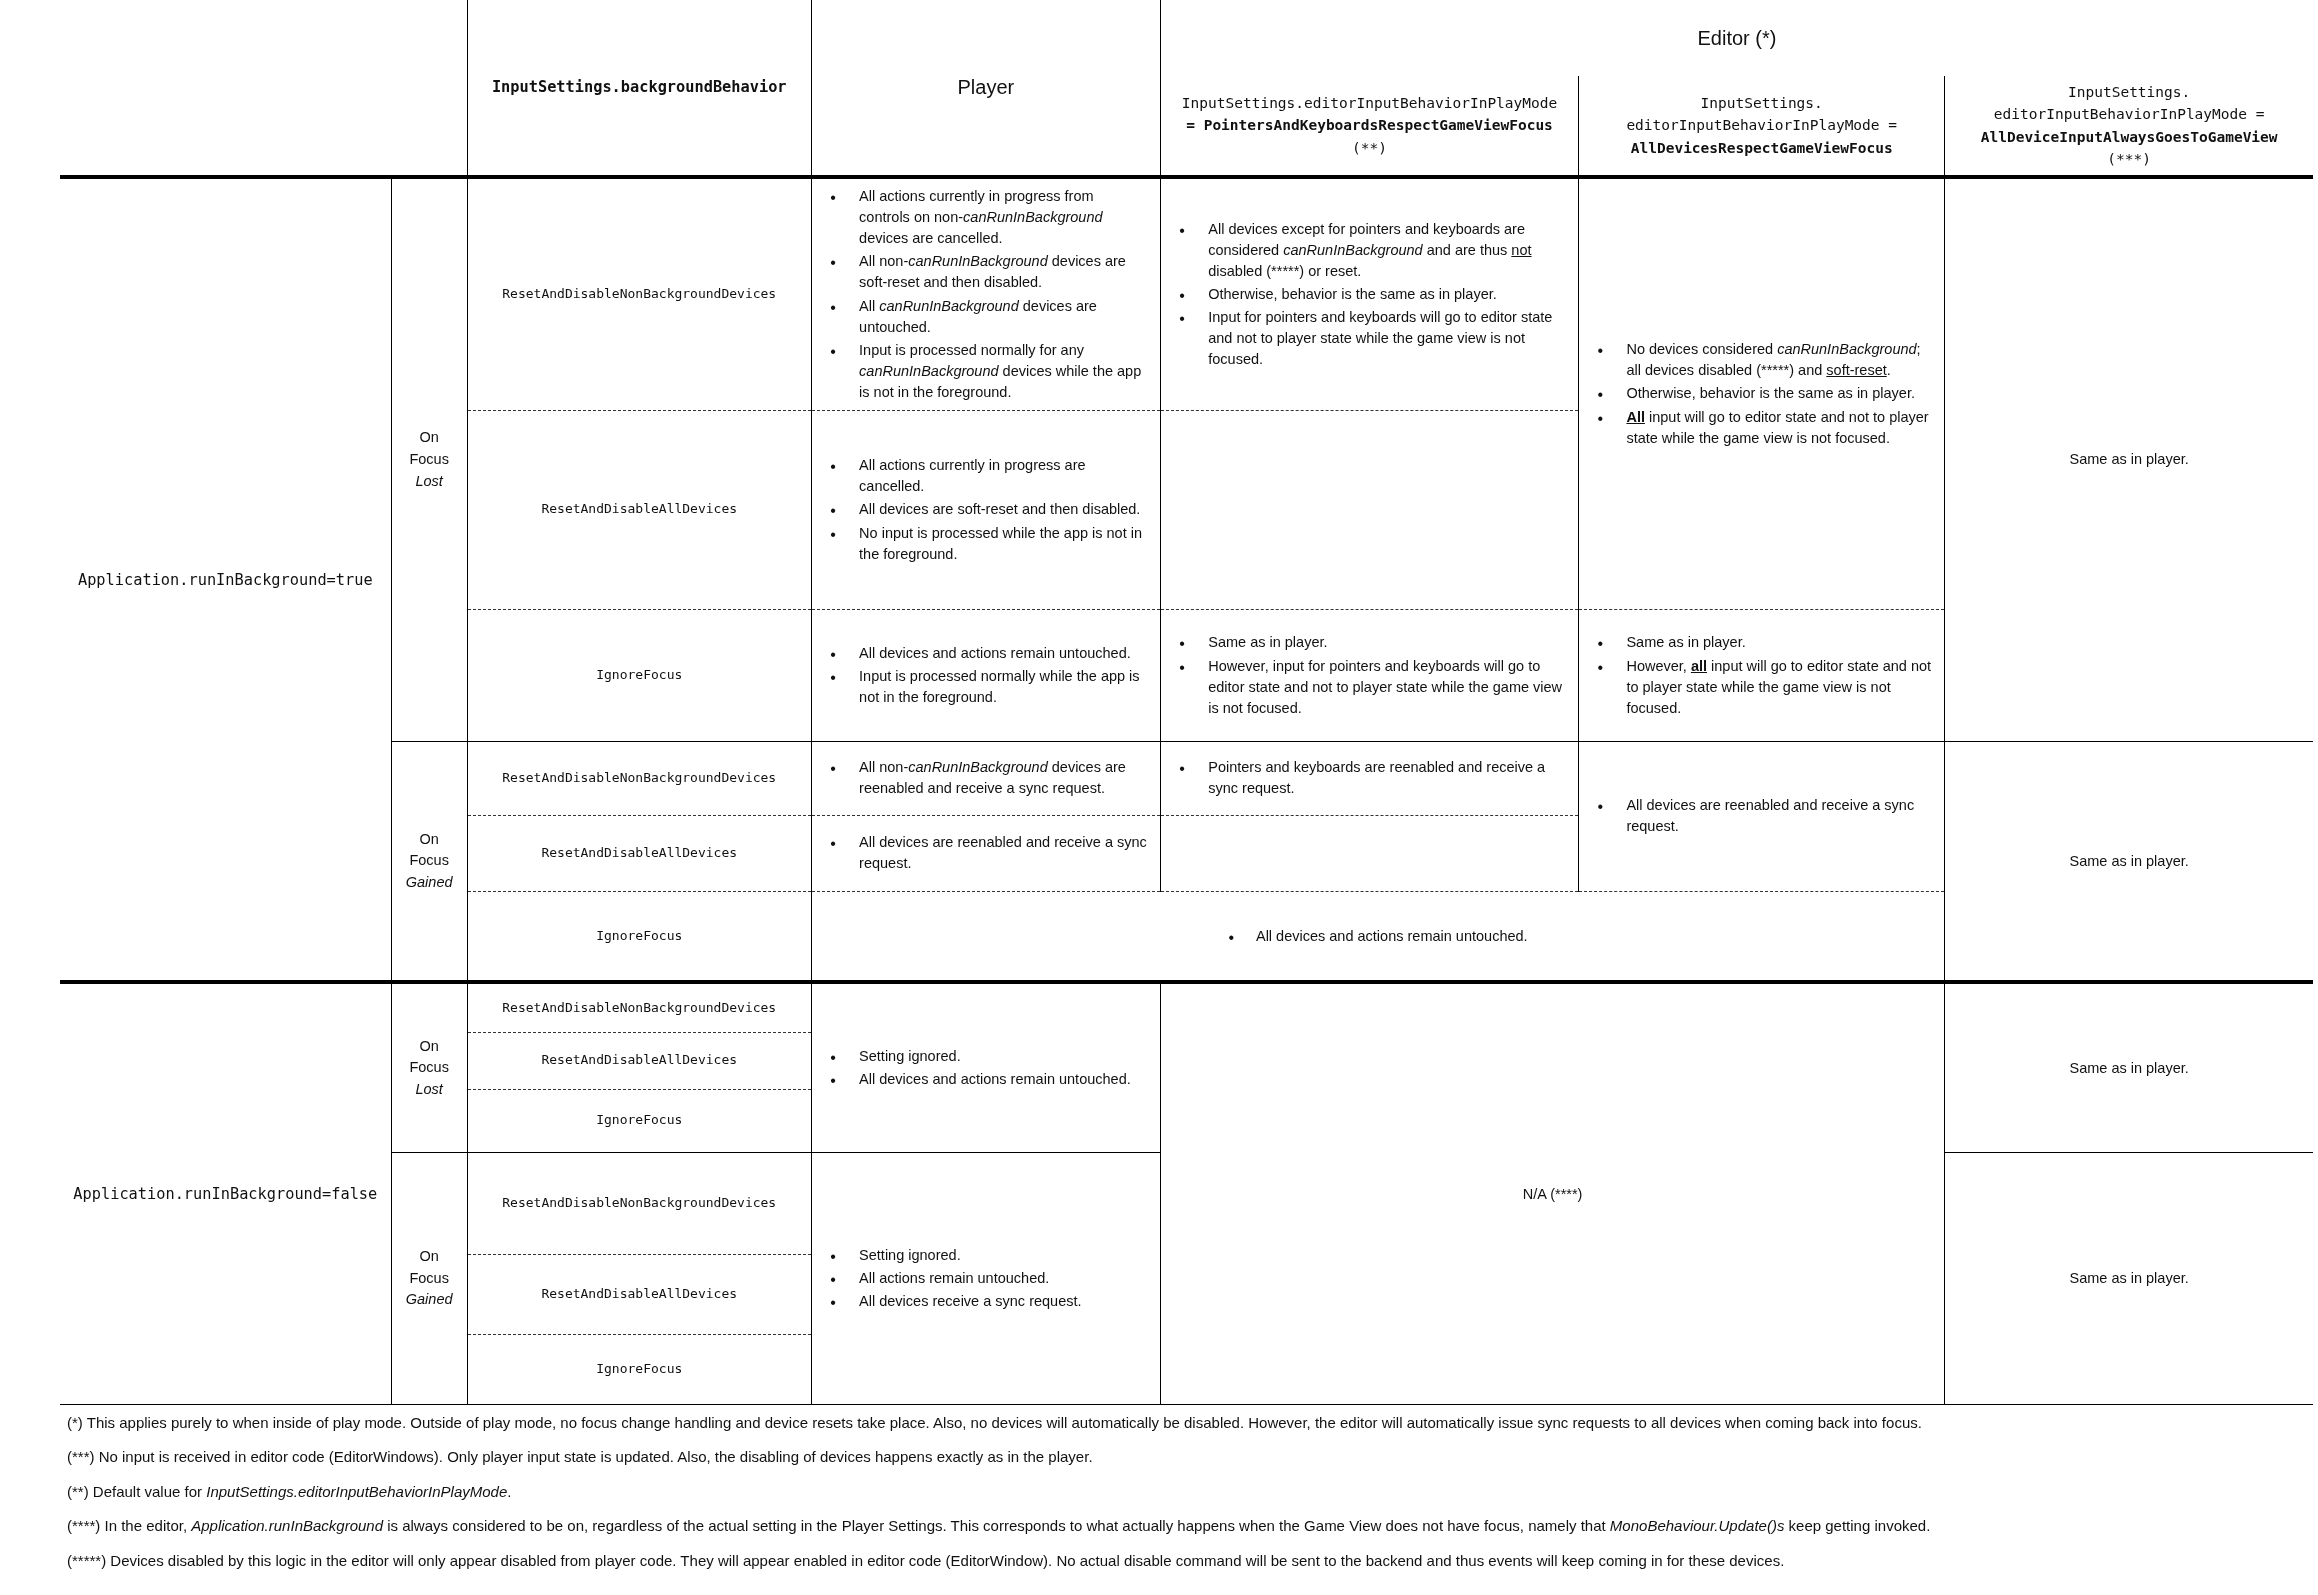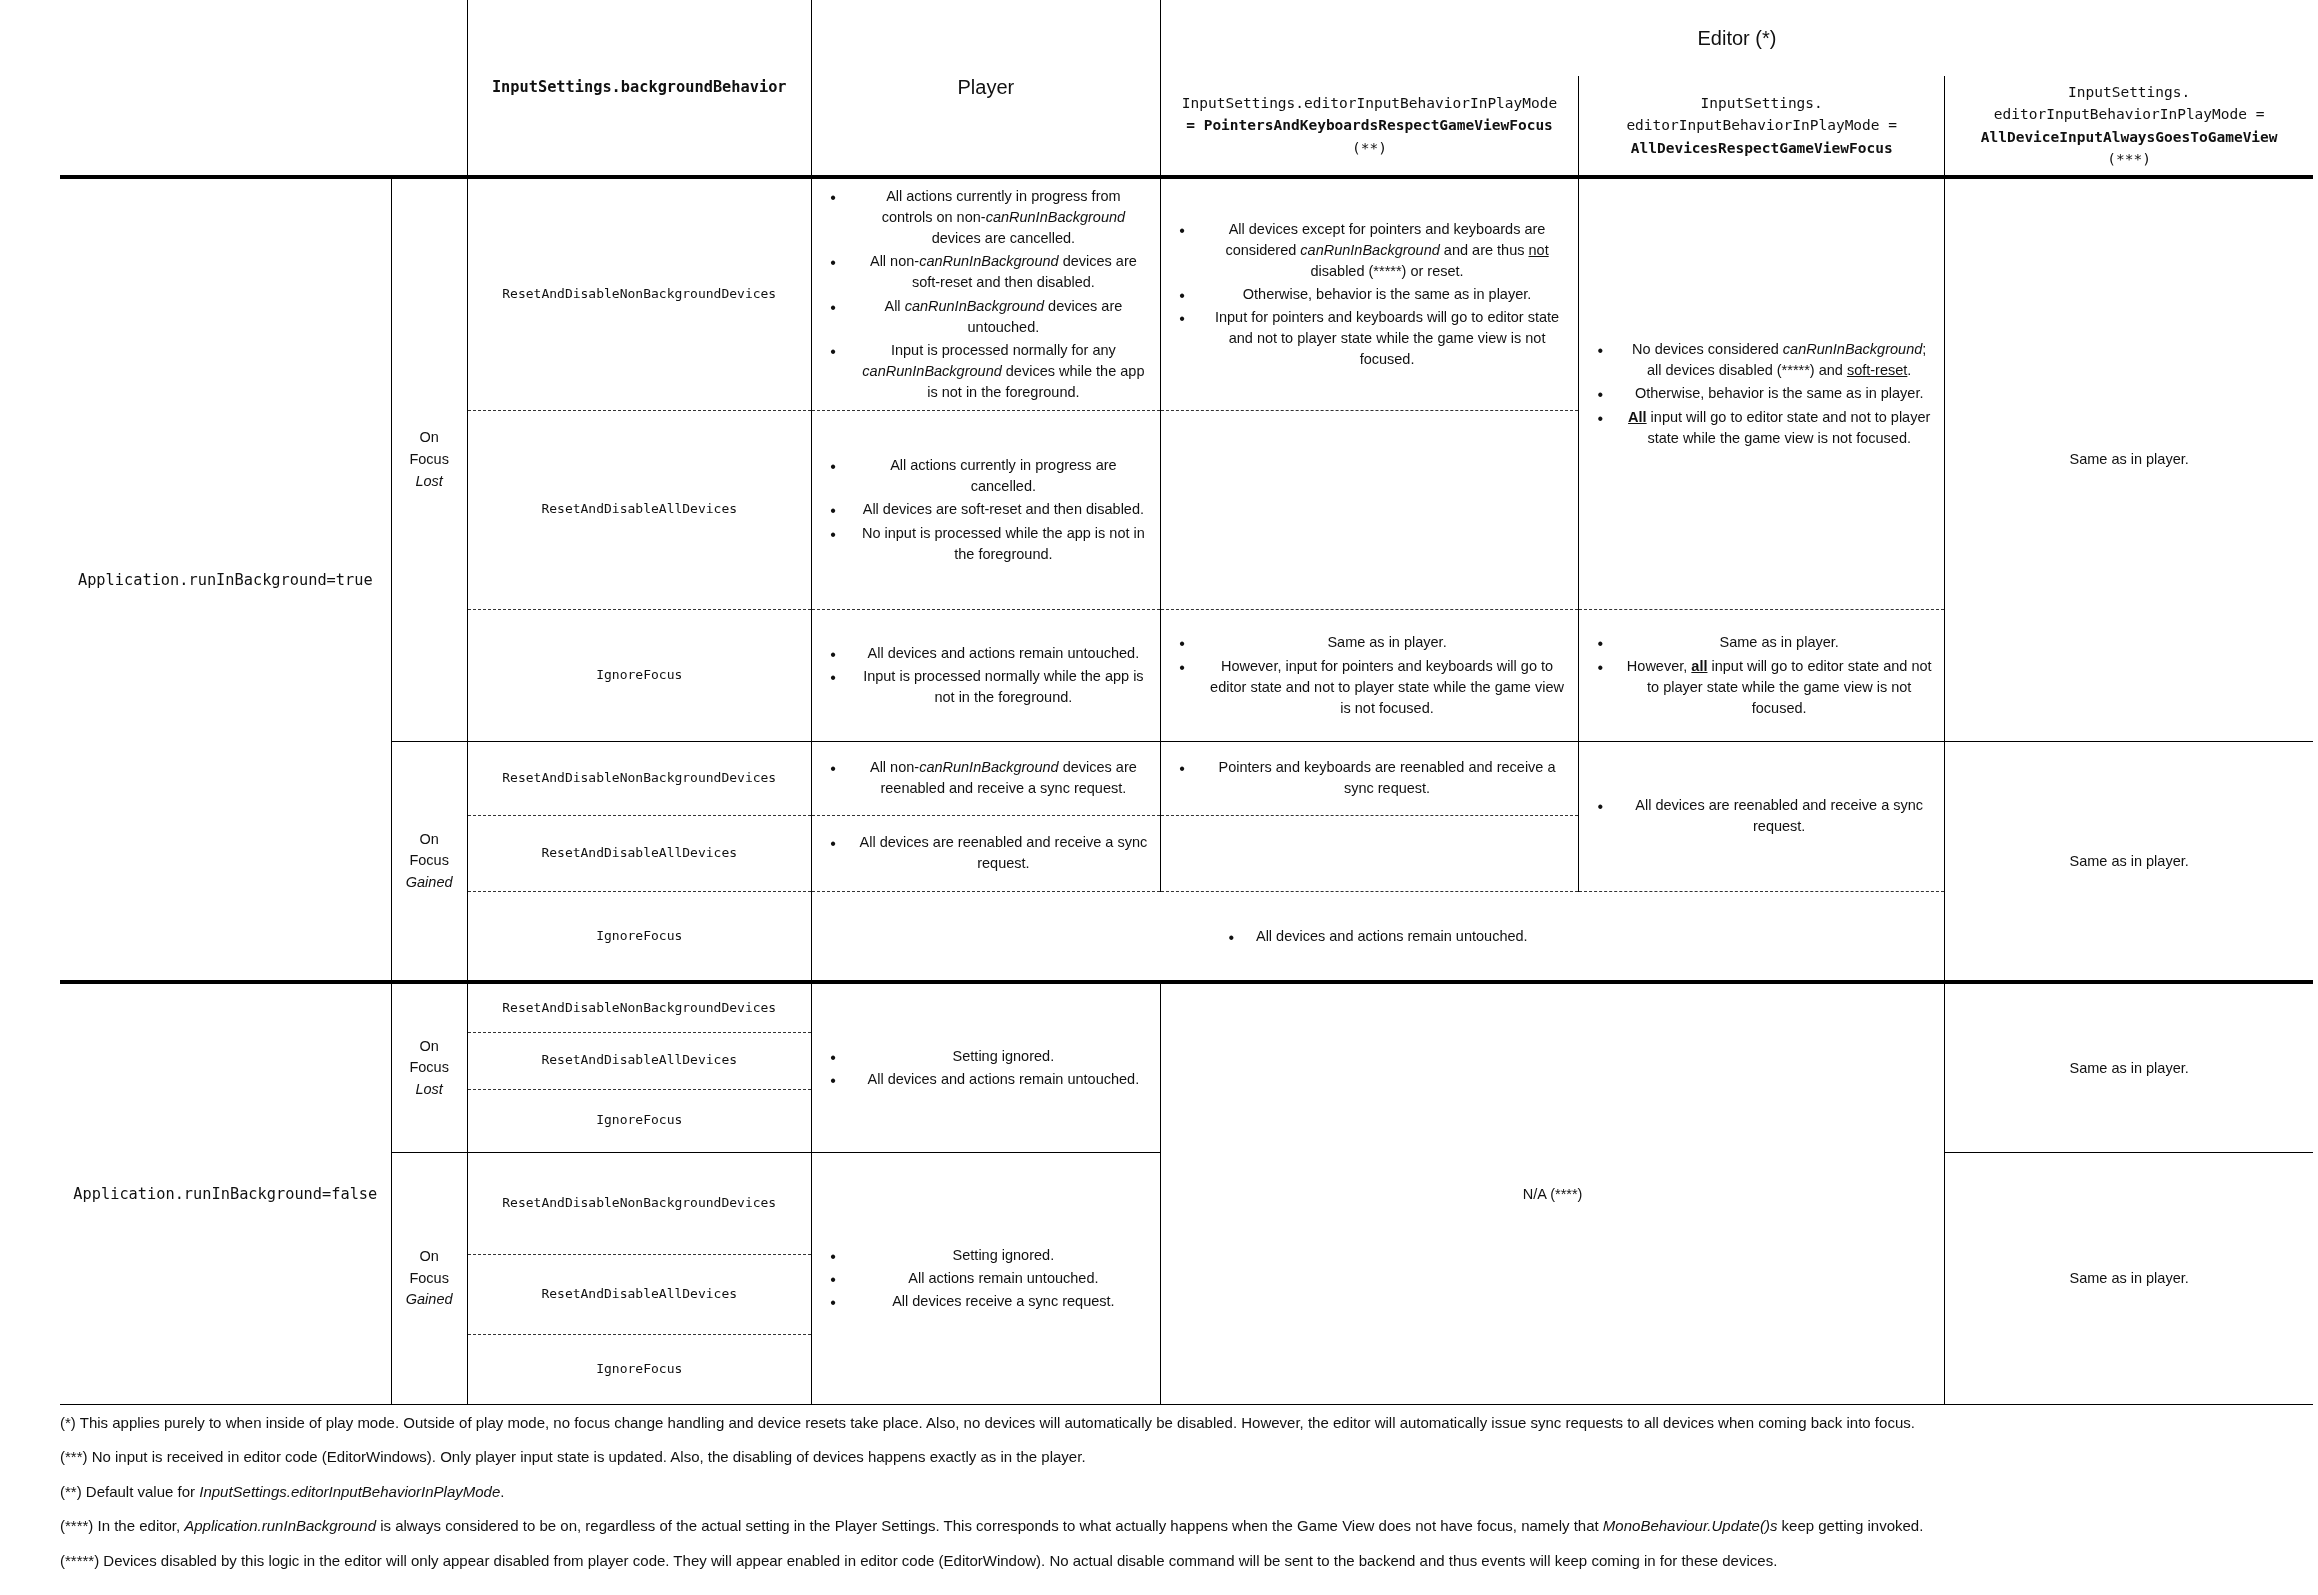--- a/index.html
+++ b/index.html
@@ -19,36 +19,36 @@
 
   .c{text-align:center;}
   .mono{font-family:"DejaVu Sans Mono","Liberation Mono",monospace;font-size:13px;}
   .mono-lg{font-family:"DejaVu Sans Mono","Liberation Mono",monospace;font-size:15.3px;}
   .bold{font-weight:bold;text-align:center;}
   .sans-h{font-size:20px;}
   .sub{font-size:14.5px;line-height:1.55;}
   .sub .hl{white-space:nowrap;}
 
   ul.bullets{margin:0;padding:0 3.1px;list-style:none;}
-  ul.bullets li{position:relative;padding-left:35px;margin:2.3px 0;text-align:center;}
+  ul.bullets li{position:relative;padding-left:35px;margin:2.3px 0;text-align:left;}
   ul.bullets li::before{content:"\2022";position:absolute;left:6.1px;font-size:16px;}
   ul.bullets.center{display:flex;justify-content:center;}
   ul.bullets.center li{padding-left:27.5px;}
   ul.bullets.center li::before{left:0;}
 
   
   .s-i{font-style:italic;}
   .s-u{text-decoration:underline;margin-top:34px;}
   .s-b{font-weight:bold;}
   .s-bu{font-weight:bold;text-decoration:underline;}
   .s-iu{font-style:italic;}
 
   .focus-label div{line-height:1.5;}
 
-  #footnotes{position:absolute;left:60px;top:1412px;width:2213px;}
+  #footnotes{position:absolute;left:67px;top:1412px;width:2213px;}
   #footnotes p{margin:0 0 13px 0;line-height:21.4px;font-size:15px;}
 </style>
 </head>
 <body>
 
 <div id="page">
 
   <table class="bb">
     <colgroup>
       <col style="width:331px">

